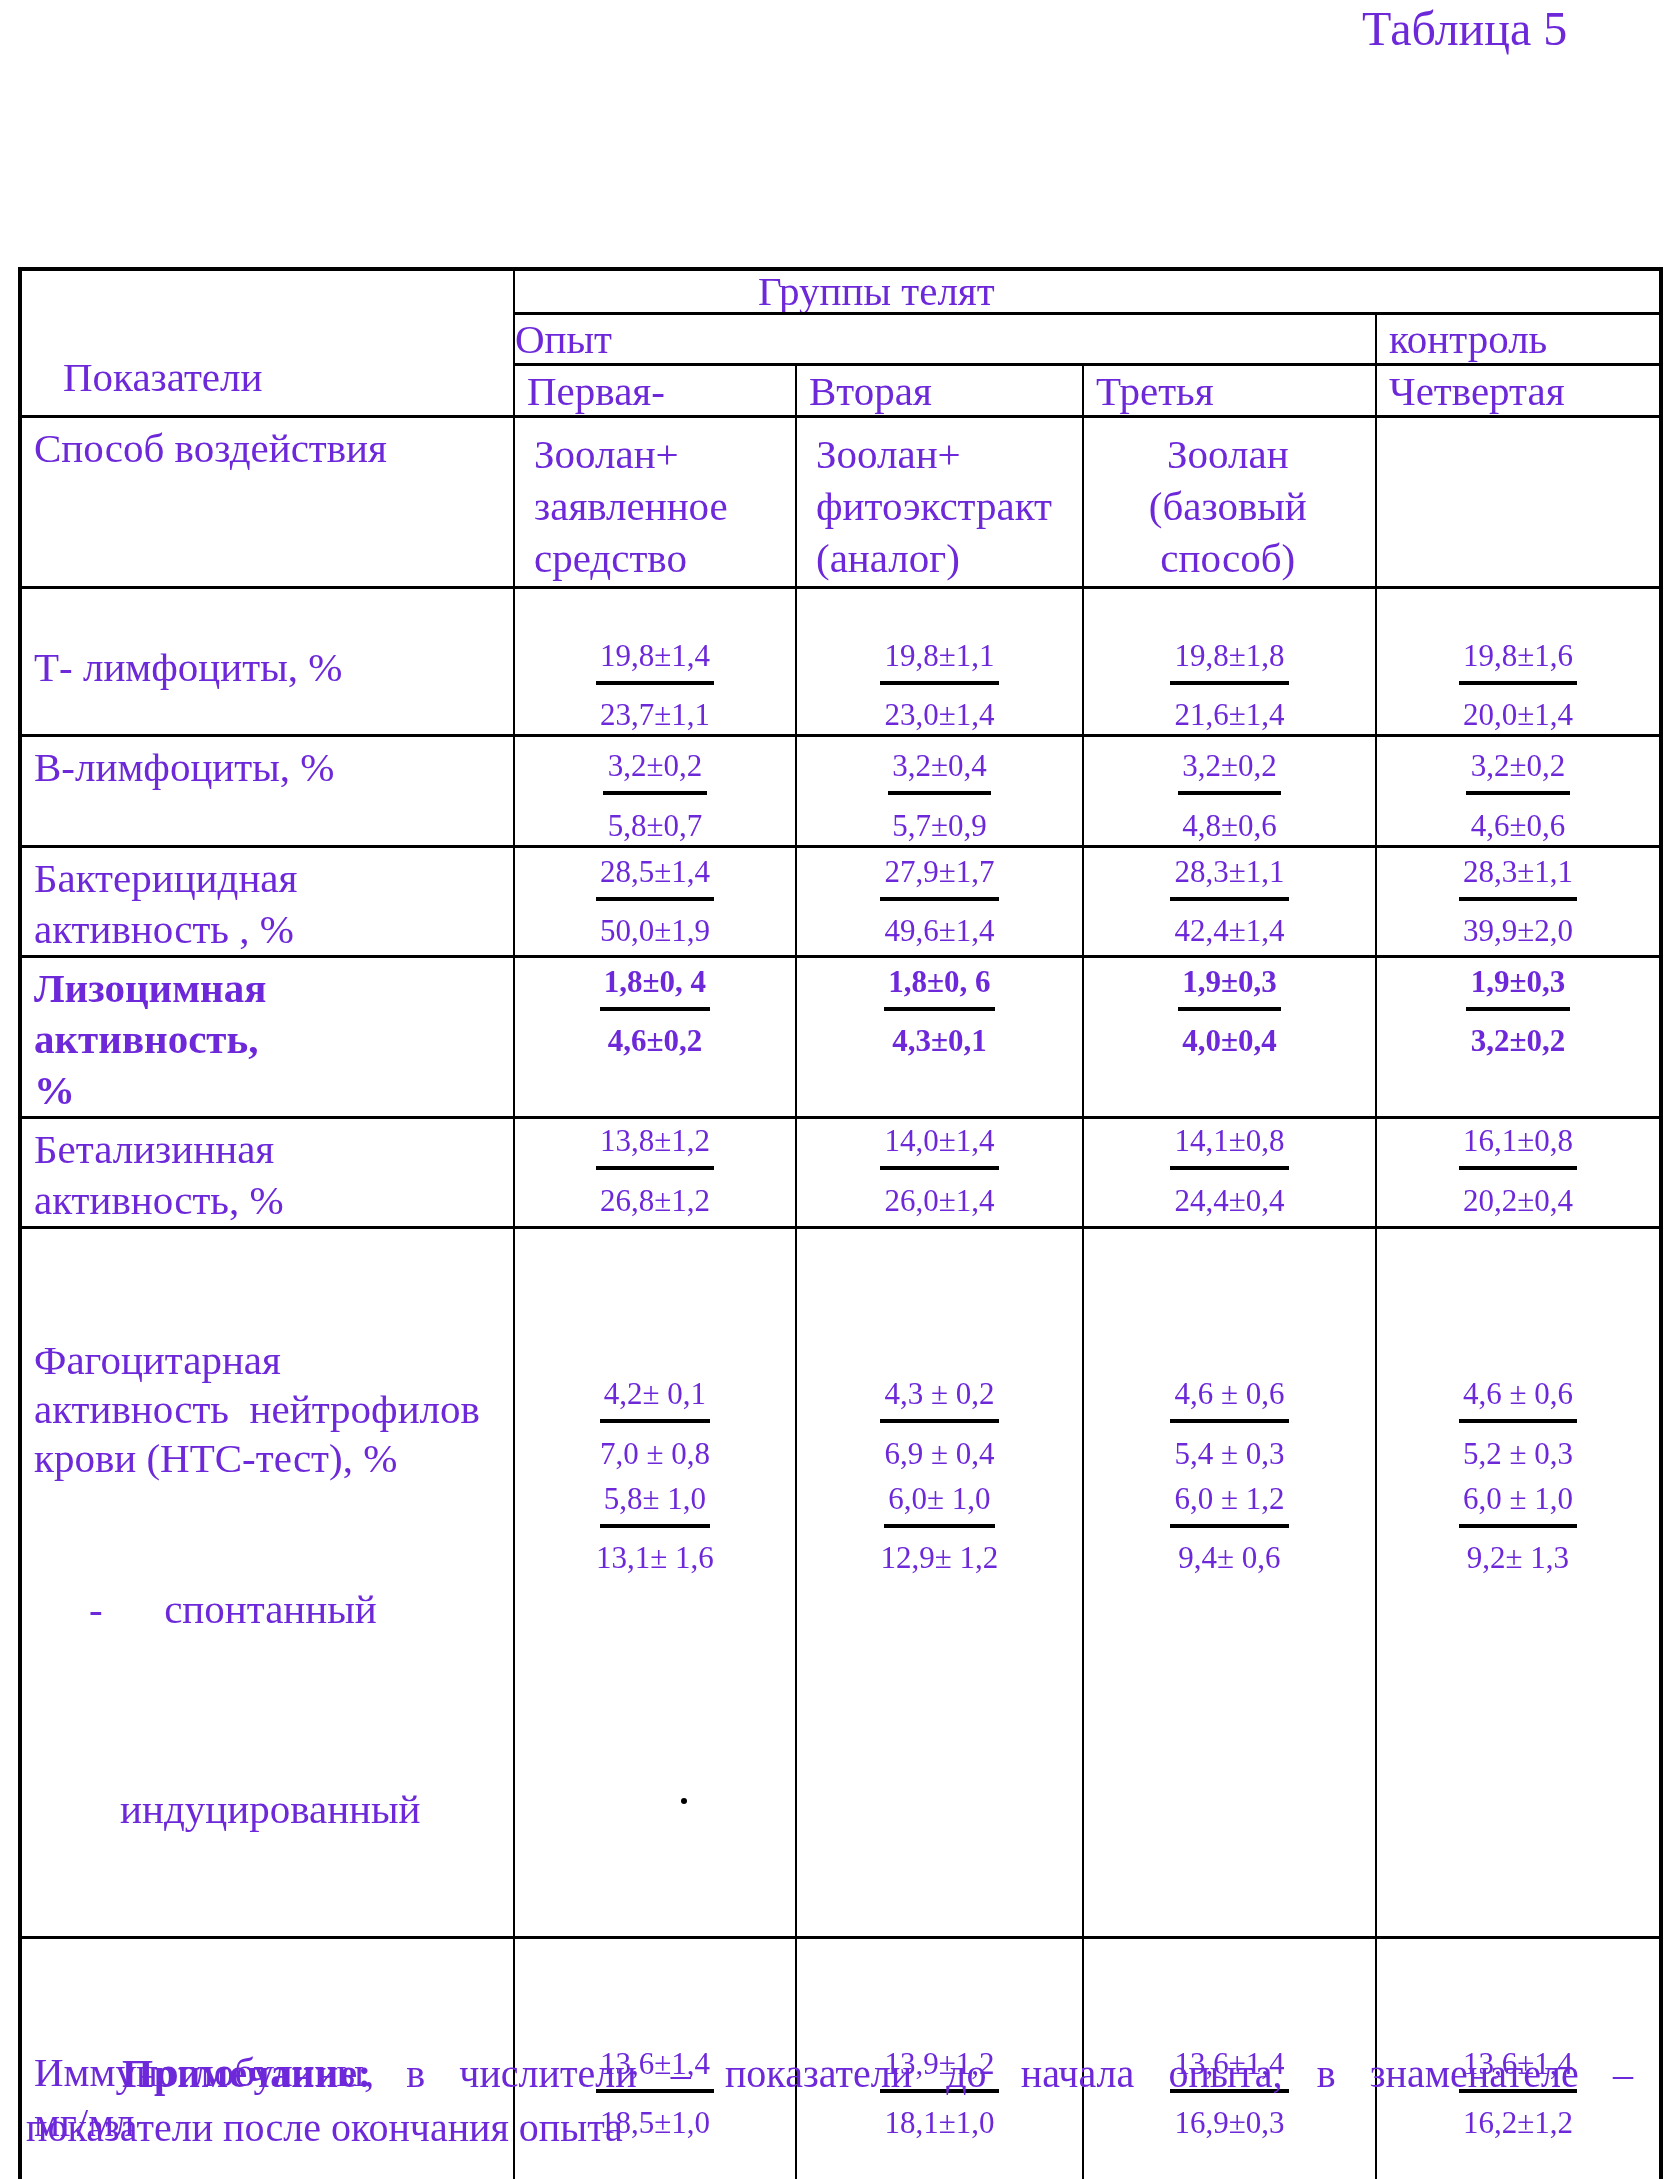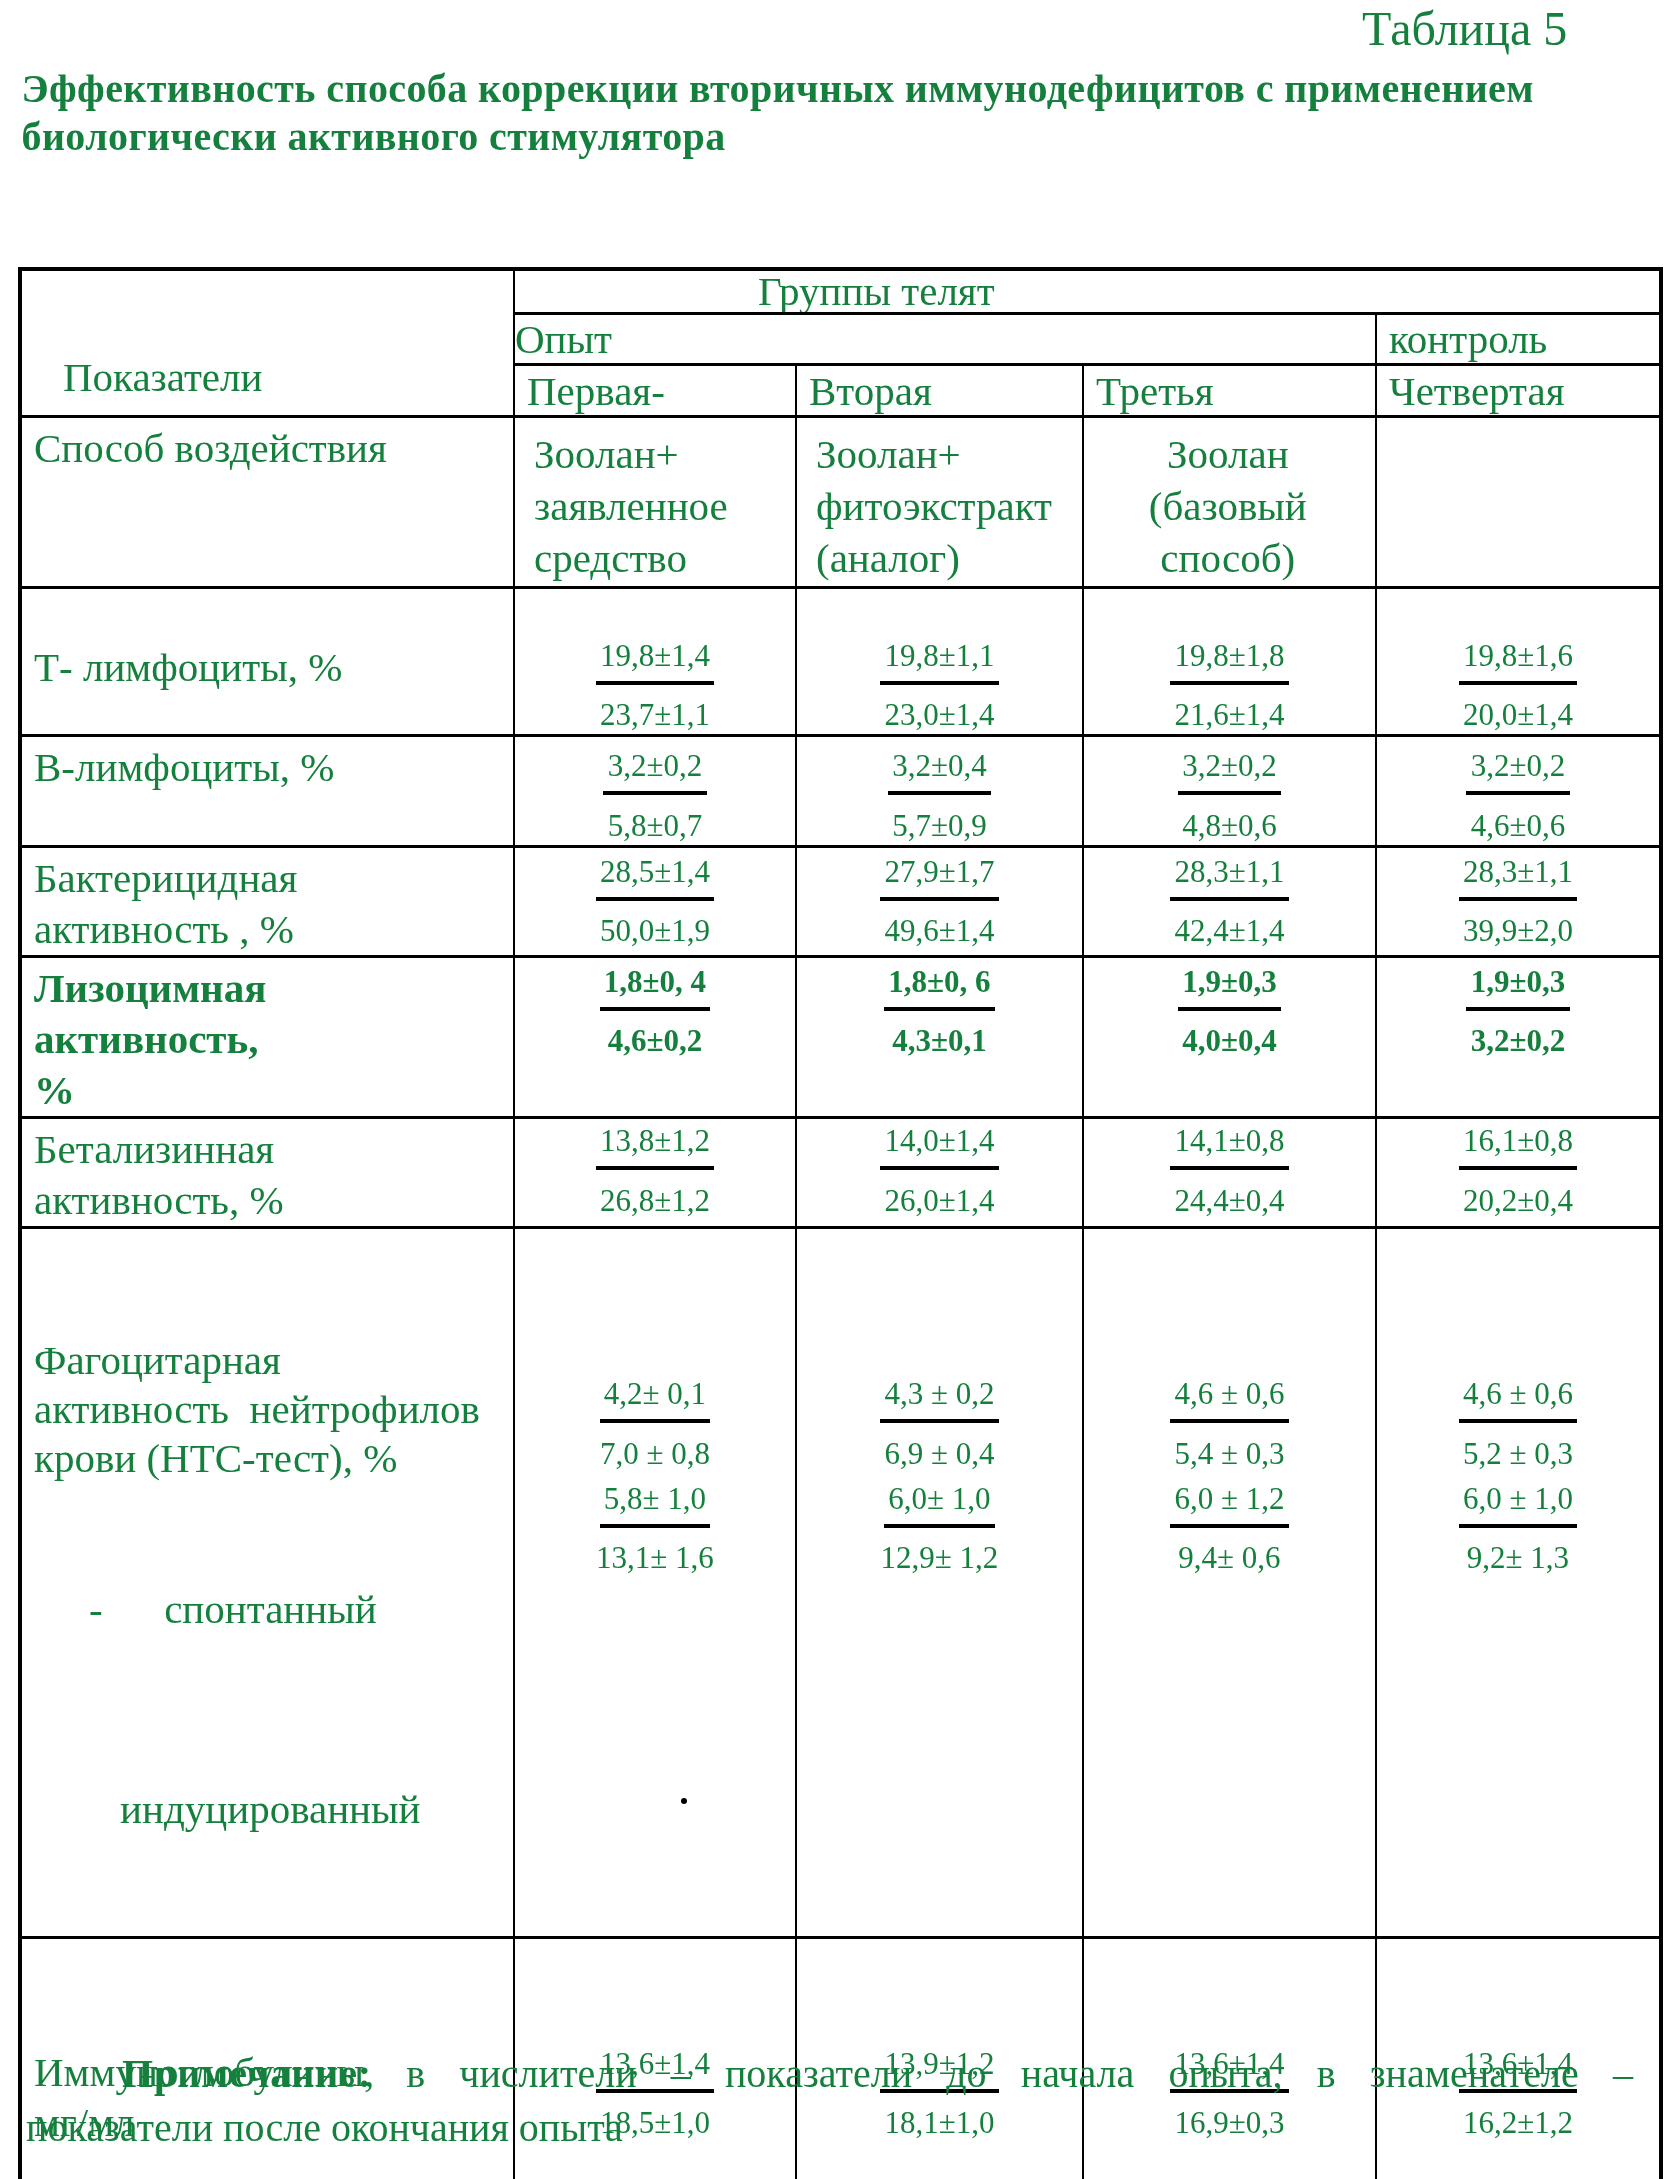--- a/index.html
+++ b/index.html
@@ -1,21 +1,21 @@
 <!DOCTYPE html>
 <html style="font-size:13.8px"><head>
 <meta charset="utf-8">
 <style>
   html,body{margin:0;padding:0;background:#e8e8e8;}
   .page{
     position:relative;
     width:1676px;height:2179px;
     background:#ffffff;
     font-family:"Liberation Serif","DejaVu Serif",serif;
-    color:#15803d;
+    color:#6d28d9;
     overflow:hidden;
   }
   .table-caption{
     position:absolute;left:1362px;top:3.4px;
     font-size:48px;line-height:52px;
   }
   .doc-heading{
     position:absolute;left:21.5px;top:65px;width:1618px;
     font-size:40px;font-weight:bold;line-height:48px;
     white-space:pre-line;
@@ -112,22 +112,20 @@
     width:6px;height:6px;background:#000;border-radius:50%;
   }
 </style>
 </head>
 <body>
 
 <div class="page">
 
   <div class="table-caption">Таблица 5</div>
 
-  <div class="doc-heading">Эффективность способа коррекции вторичных иммунодефицитов с применением
-биологически активного стимулятора</div>
 
   <table class="main">
     <colgroup>
       <col style="width:494px">
         <col style="width:282px">
         <col style="width:287px">
         <col style="width:293px">
         <col style="width:285px">
     </colgroup>
     <tbody>

